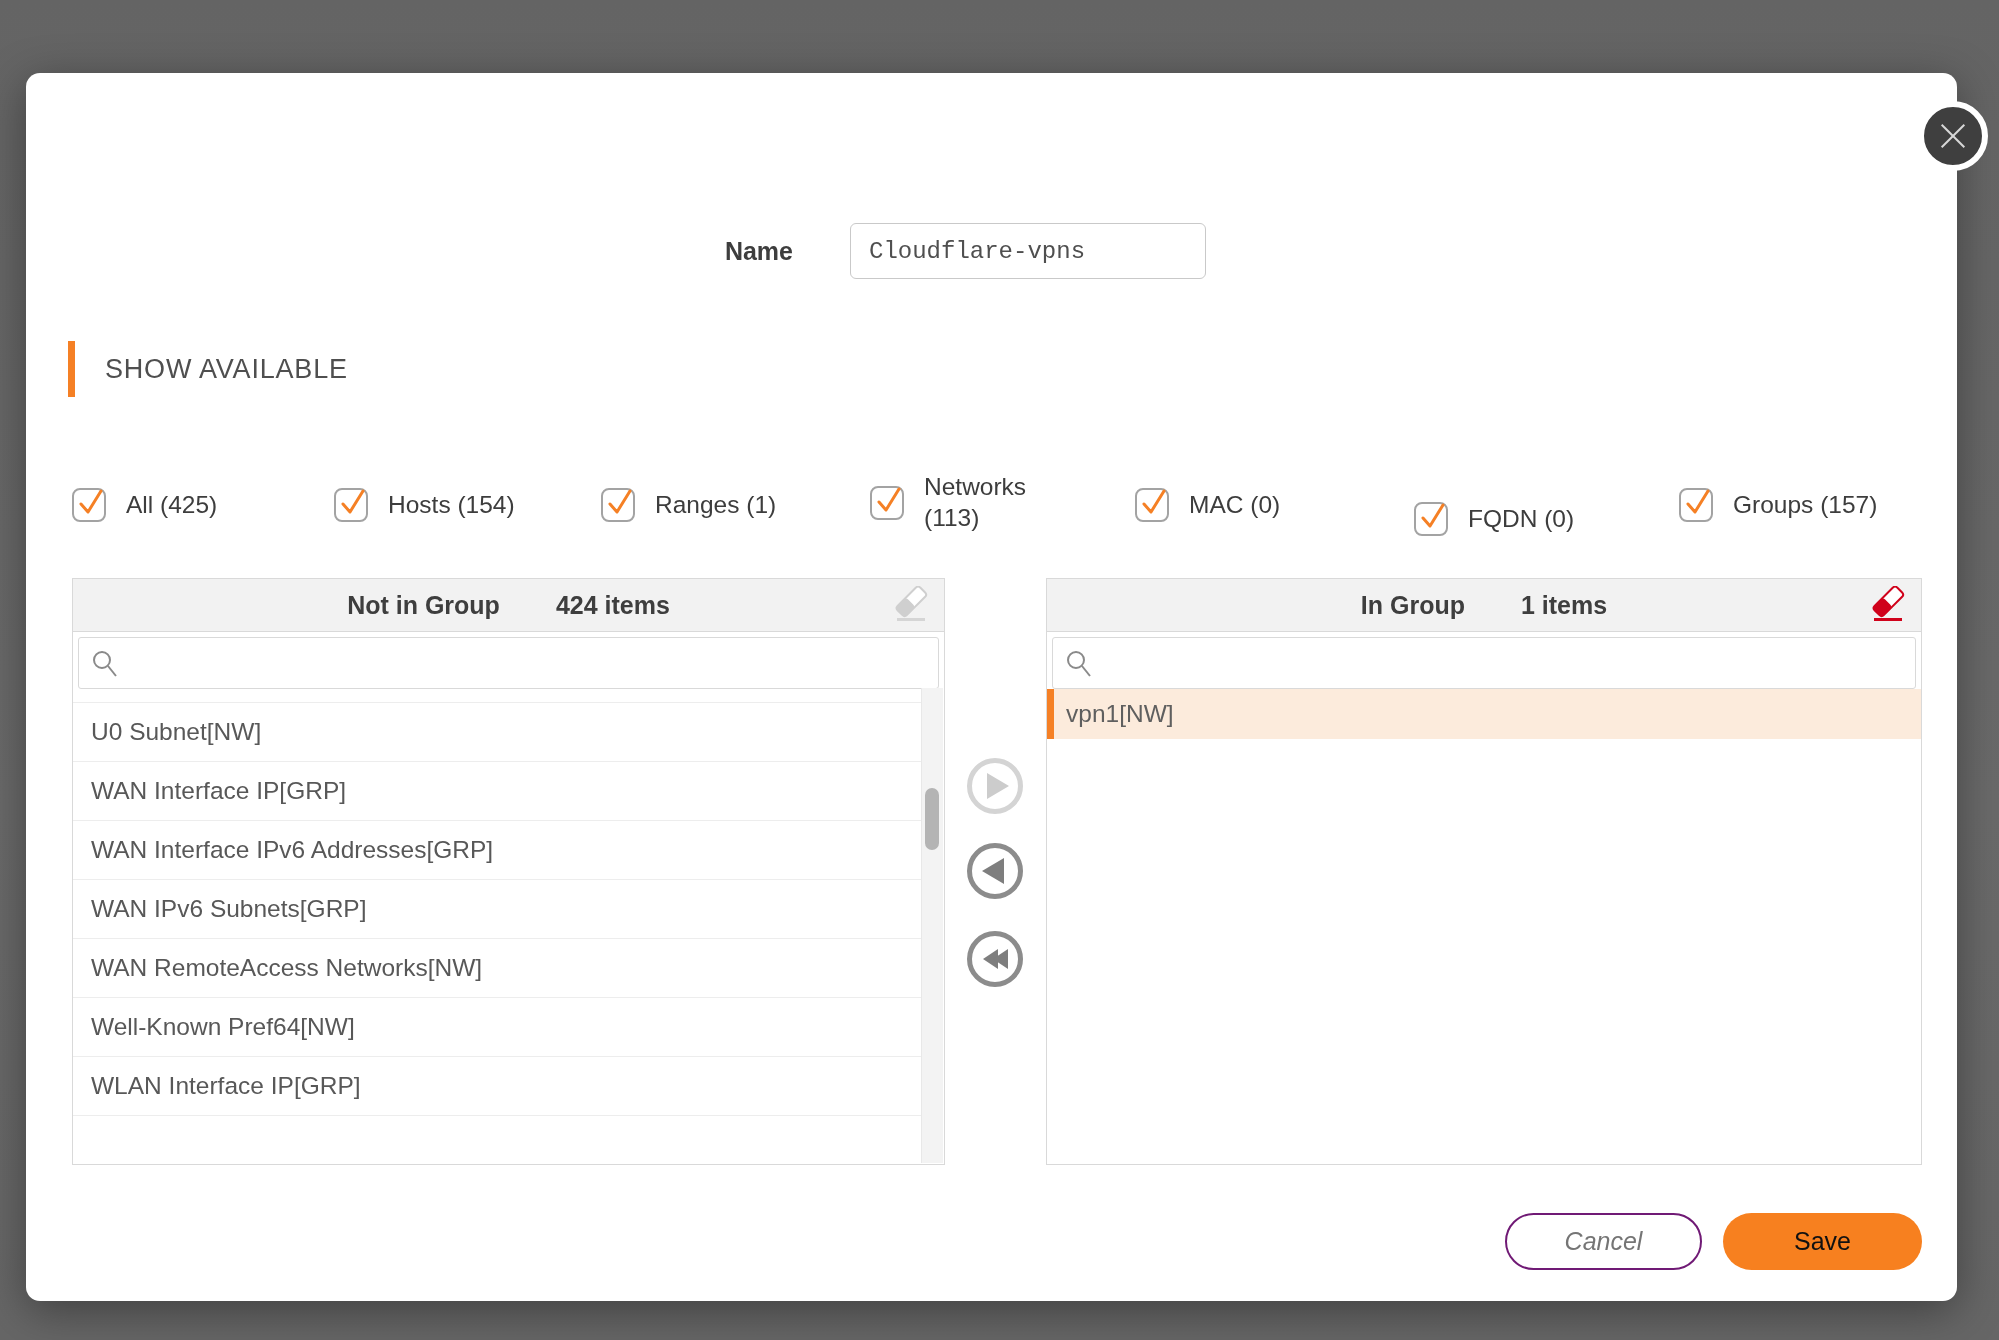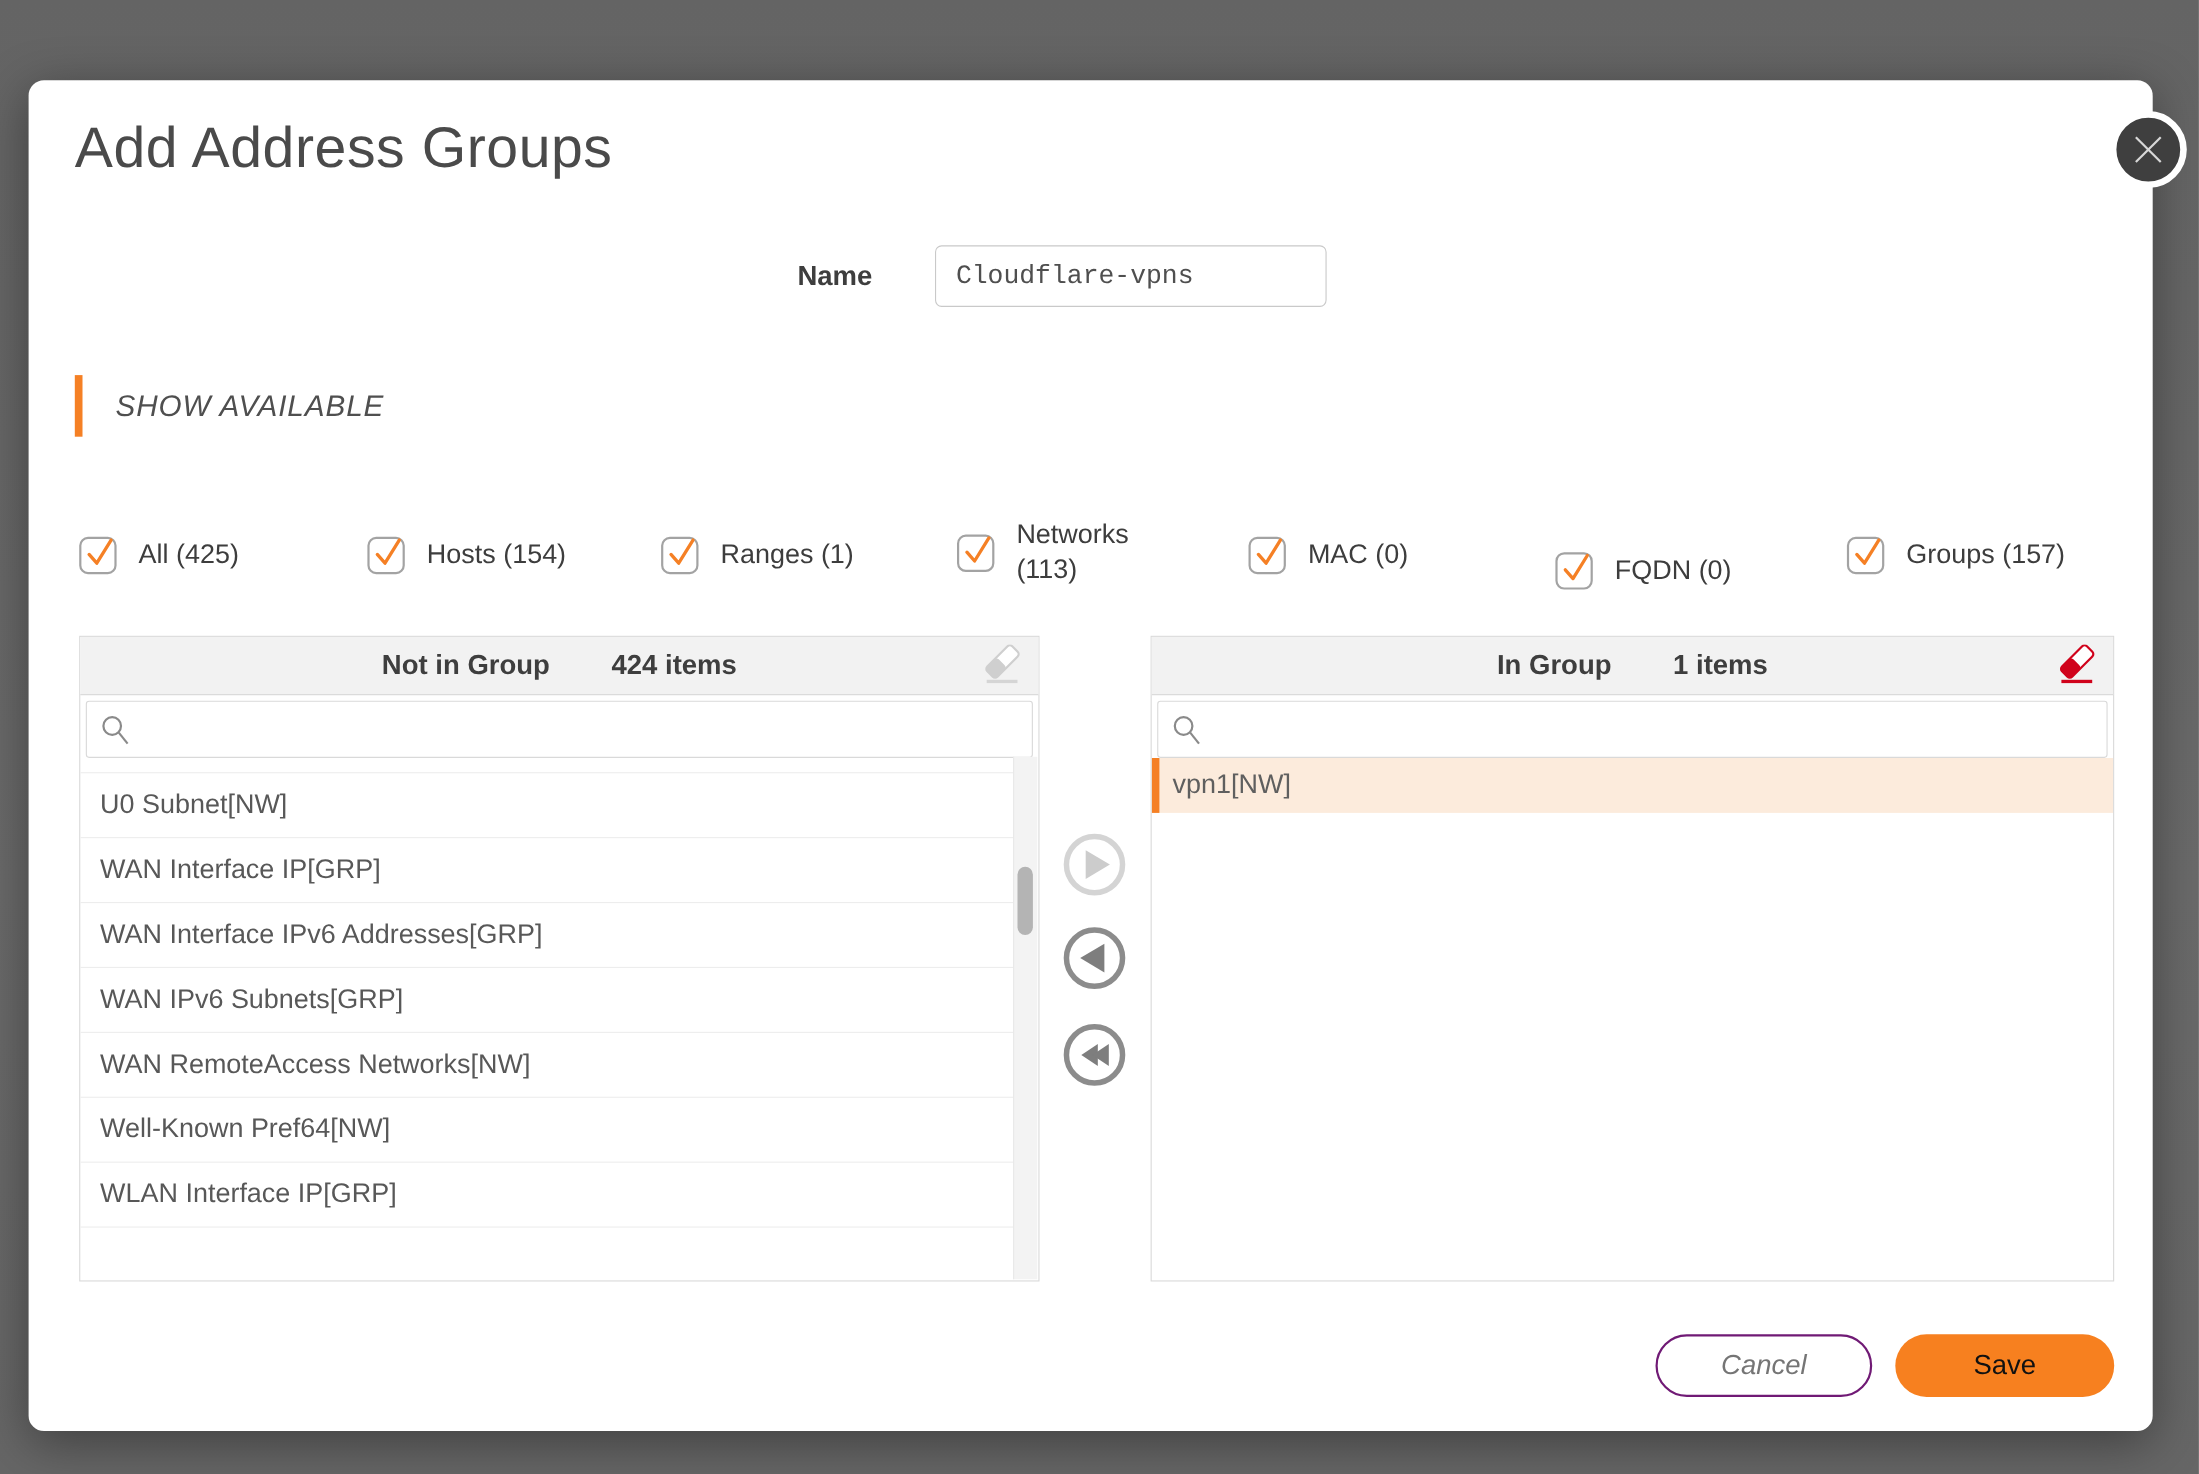--- a/index.html
+++ b/index.html
@@ -20,21 +20,21 @@
     background:#3f3f3f;border:6px solid #ffffff;cursor:pointer;}
   .close-btn .x1,.close-btn .x2{position:absolute;left:50%;top:50%;width:32px;height:2px;background:#d8d8d8;}
   .close-btn .x1{transform:translate(-50%,-50%) rotate(45deg);}
   .close-btn .x2{transform:translate(-50%,-50%) rotate(-45deg);}
   
   .name-label{position:absolute;left:617px;top:164px;width:150px;text-align:right;font-size:25px;font-weight:bold;color:#3e3e3e;}
   .name-input{position:absolute;left:824px;top:150px;width:356px;height:56px;box-sizing:border-box;
     border:1px solid #c9c9c9;border-radius:6px;font-size:24px;color:#4f4f4f;padding:0 18px;
     font-family:Liberation Mono, monospace;background:#fff;}
   
-  .section-head{position:absolute;left:42px;top:268px;display:flex;align-items:center;font-style:italic;}
+  .section-head{position:absolute;left:42px;top:268px;display:flex;align-items:center;}
   .section-head .bar{width:7px;height:56px;background:#F58025;}
   .section-head .txt{margin-left:30px;font-size:27px;letter-spacing:.8px;color:#4f4f4f;}
   
   .filter{position:absolute;display:flex;align-items:center;gap:20px;cursor:pointer;}
   .cbx{width:34px;height:34px;box-sizing:border-box;border:2px solid #a3a3a3;border-radius:8px;background:#fff;position:relative;flex:0 0 auto;}
   .cbx svg{position:absolute;left:1px;top:-3px;overflow:visible;}
   .filter .flabel{font-size:24.5px;color:#3d3d3d;}
   .filter.two-line .flabel{width:125px;line-height:1.25;}
   #filter-all{left:46px;top:415px;}
   #filter-hosts{left:308px;top:415px;}
@@ -79,21 +79,20 @@
   .btn{position:absolute;top:1140px;height:57px;border-radius:29px;display:flex;align-items:center;justify-content:center;
     font-size:25px;cursor:pointer;box-sizing:border-box;font-family:inherit;}
   .btn-cancel{left:1479px;width:197px;background:#fff;border:2px solid #701a75;color:#757575;font-style:italic;}
   .btn-save{left:1697px;width:199px;background:#F7801F;border:none;color:#111111;font-weight:500;}
 </style>
 </head>
 <body>
 
 <div class="modal">
 
-  <div class="dlg-title">Add Address Groups</div>
 
   <div class="close-btn">
     <span class="x1"></span>
     <span class="x2"></span>
   </div>
 
   <div class="name-label">Name</div>
   <input class="name-input" type="text" value="Cloudflare-vpns" style="">
 
   <div class="section-head">

